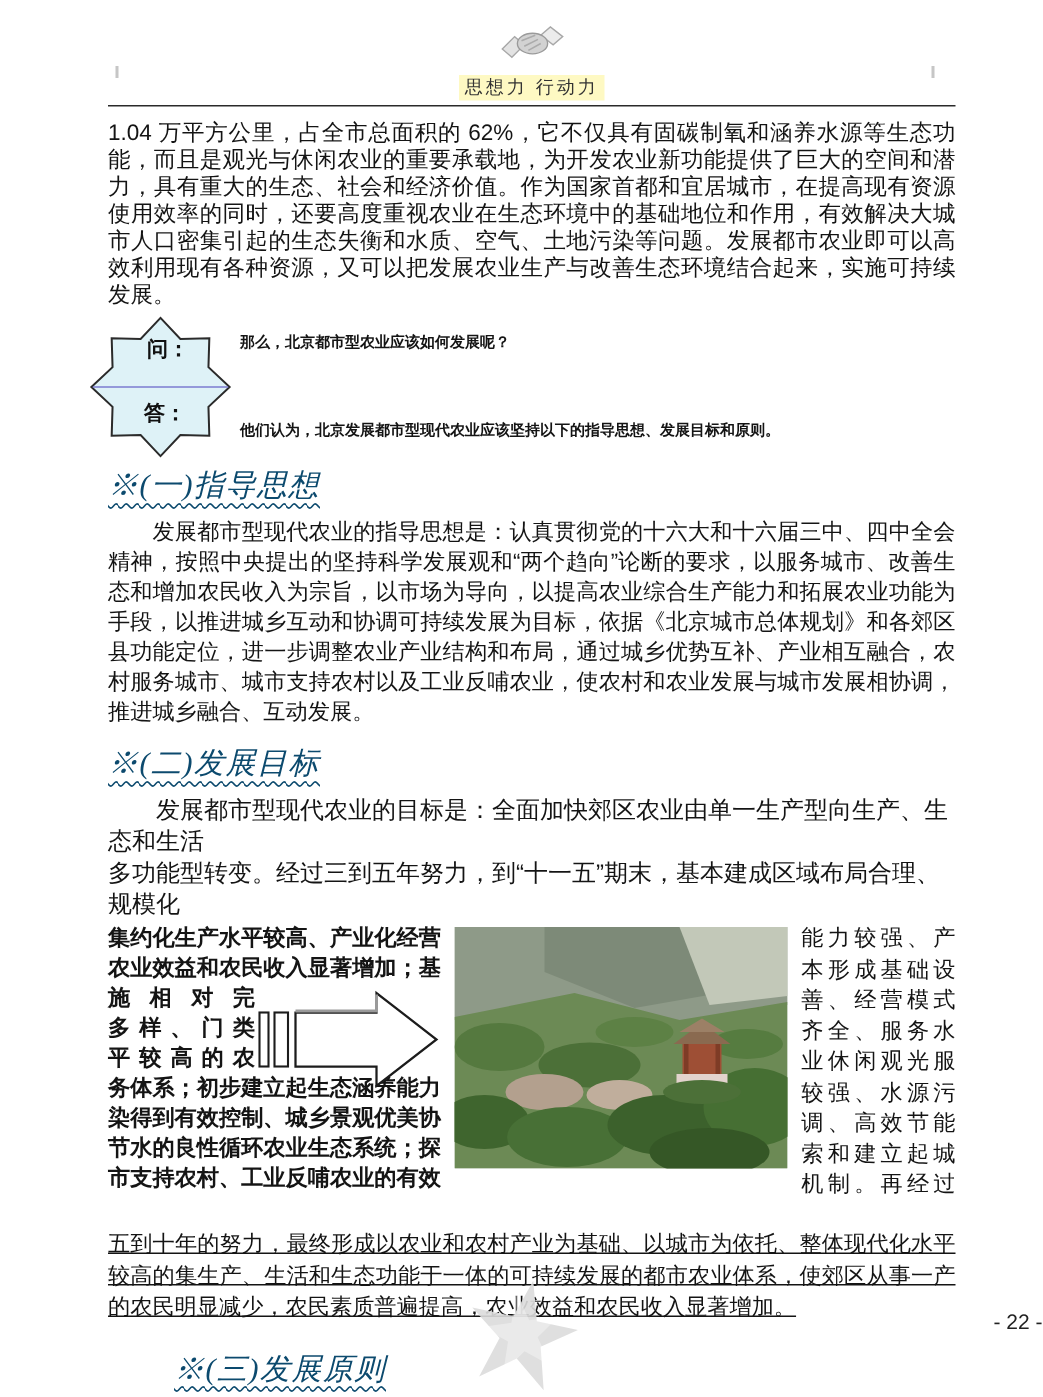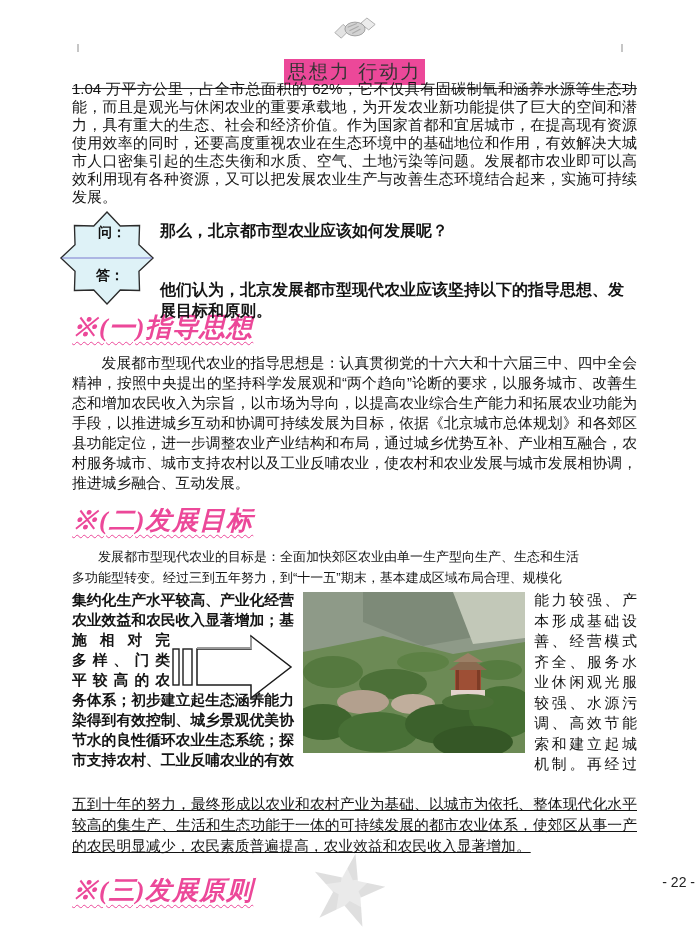--- a/index.html
+++ b/index.html
@@ -7,47 +7,47 @@
     position:relative;
     width:695px;height:931px;
     background:#ffffff;
     font-family:"Liberation Sans",sans-serif;
     color:#141414;
     overflow:hidden;
   }
   
   .hdr{position:absolute;left:72px;top:14px;width:565px;text-align:center;border-bottom:1.6px solid #2a2a2a;padding-bottom:3px;}
   .hdr .hs-icon{display:inline-block;line-height:0;}
-  .hdr-title{display:inline-block;background:#ec4899;color:#333;font-size:19px;letter-spacing:2px;padding:0 4px;margin-top:11px;}
+  .hdr-title{display:inline-block;background:#fef9c3;color:#333;font-size:12px;letter-spacing:2px;padding:0 4px;margin-top:1px;}
   .tick{position:absolute;top:44px;width:2px;height:8px;background:#c6c6c6;}
   .tick.l{left:77px;} .tick.r{left:621px;}
   
   .content{position:absolute;left:72px;top:80px;width:565px;}
   .p1{font-size:15px;line-height:18px;text-align:justify;}
   .sec-body{font-size:14.8px;line-height:20px;text-align:justify;text-indent:2em;}
   
   .qa{position:relative;height:94px;margin-top:6px;}
   .qa-star{position:absolute;left:-13px;top:-2px;}
   .qa-label{position:absolute;font-size:14px;font-weight:bold;color:#111;font-family:"Liberation Serif",serif;}
   .qa-label.q{left:26px;top:12px;}
   .qa-label.a{left:24px;top:55px;}
-  .qa-text{position:absolute;left:88px;width:478px;font-size:16px;font-weight:bold;font-family:"Liberation Serif",serif;}
+  .qa-text{position:absolute;left:88px;width:478px;font-size:10px;font-weight:bold;font-family:"Liberation Serif",serif;}
   .qa-text.q{top:9px;}
   .qa-text.a{top:68px;}
   
   .sec-h{
-    font-family:"Liberation Serif",serif;font-style:italic;font-weight:bold;
-    font-size:26px;letter-spacing:1px;color:#ec4899;
+    font-family:"Liberation Serif",serif;font-style:italic;font-weight:normal;
+    font-size:20px;letter-spacing:1px;color:#0c4a6e;
     text-decoration:underline;text-decoration-style:wavy;text-decoration-thickness:1px;text-underline-offset:5px;
     display:inline-block;margin:10px 0 8px 0;
   }
   .h1-h{margin-top:4px;}
-  .h3-h{margin-top:16px;}
+  .h3-h{margin-top:16px;margin-left:44px;}
   
-  .s2-intro{font-size:13px;line-height:21px;}
+  .s2-intro{font-size:16px;line-height:21px;}
   .s2-intro .ln.first{text-indent:2em;}
   .wrap-row{display:flex;margin-top:2px;}
   .col-left{position:relative;width:232px;font-size:14.8px;line-height:20px;}
   .col-left .ln{white-space:nowrap;font-weight:bold;}
   .col-left .ln.short{width:98px;text-align:justify;text-align-last:justify;white-space:normal;}
   .arrow-shape{position:absolute;left:100px;top:44px;}
   .photo{width:222px;height:161px;margin:2px 4px 0 2px;flex:0 0 auto;}
   .col-right{width:104px;margin-left:5px;font-size:14.8px;line-height:20.5px;}
   .col-right .ln{text-align:justify;text-align-last:justify;}
   .closing{font-size:14.8px;line-height:21px;text-align:justify;margin-top:19px;text-decoration:underline;}

